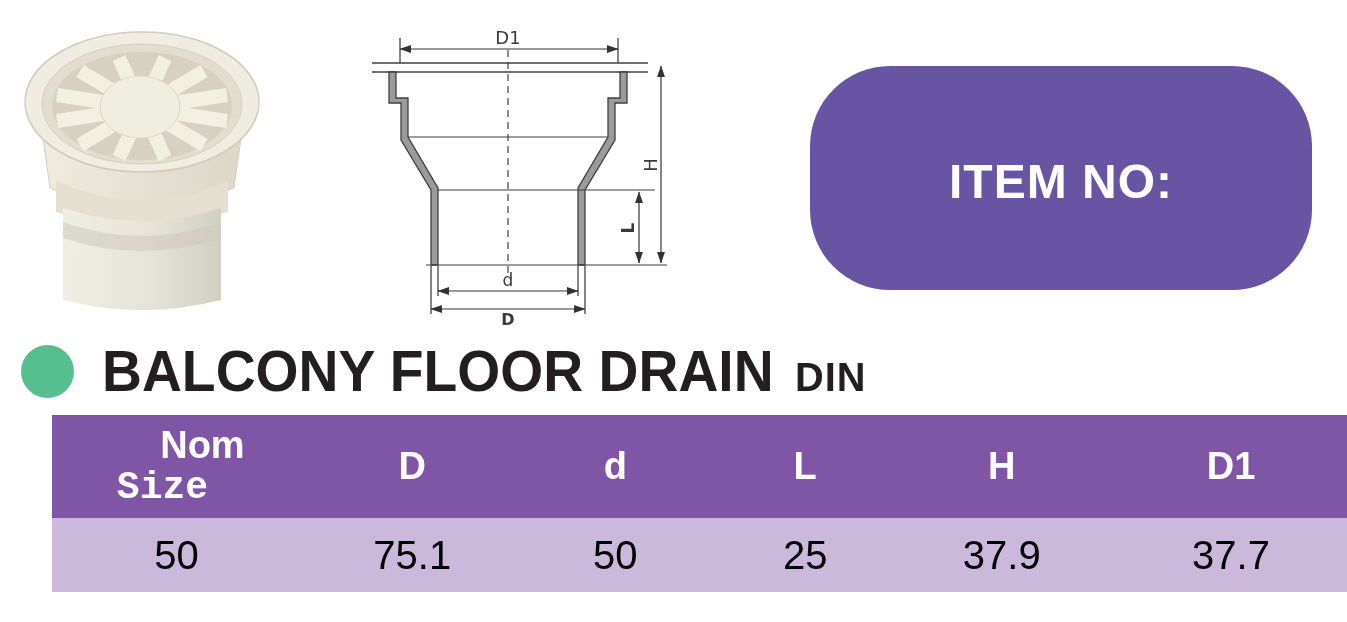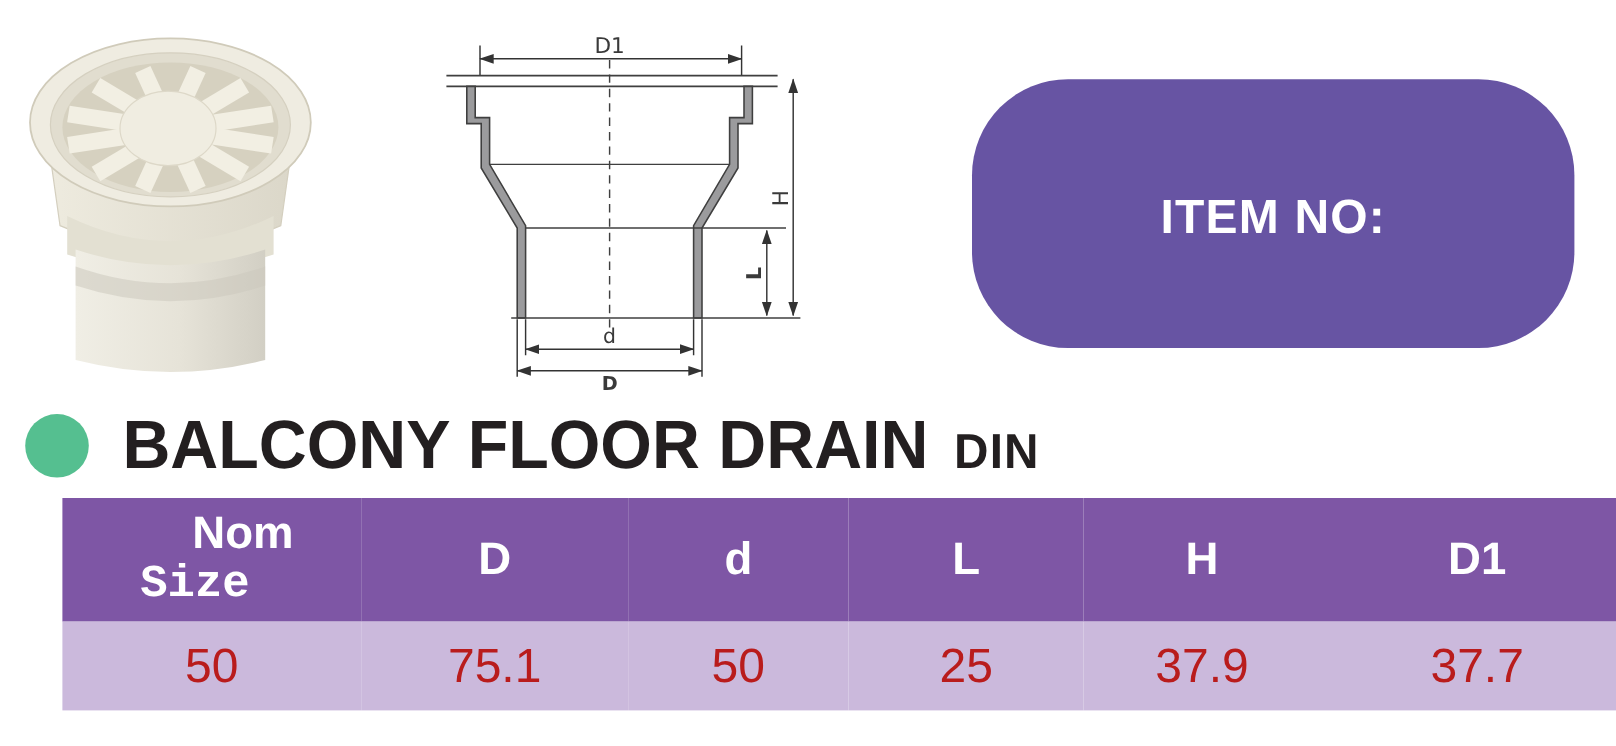--- a/index.html
+++ b/index.html
@@ -25,21 +25,21 @@
   
   .badge {
     position: absolute; left: 810px; top: 66px;
     width: 502px; height: 224px;
     background: var(--badge-purple, #6754a3);
     border-radius: 80px;
     display: flex; align-items: center; justify-content: center;
     color: #ffffff;
   }
   .badge-inner {
-    font-size: 40px; font-weight: bold; letter-spacing: 1px;
+    font-size: 48px; font-weight: bold; letter-spacing: 1px;
     display: flex; gap: 24px; white-space: nowrap; margin-top: 6px;
   }
 
   
   .title-row {
     position: absolute; left: 21px; top: 336px; width: 1300px; height: 70px;
     display: flex; align-items: center;
   }
   .bullet {
     width: 53px; height: 53px; border-radius: 50%;
@@ -67,21 +67,21 @@
     margin-left: 32px;
   }
   .spec-table th {
     background: var(--header-purple, #7e56a5);
     color: #ffffff; font-weight: bold; font-size: 38px;
     height: 103px; text-align: center; vertical-align: middle;
     border: none;
   }
   .spec-table td {
     background: var(--row-lavender, #cbb9dc);
-    color: #b91c1c; font-weight: normal; font-size: 40px;
+    color: #000000; font-weight: normal; font-size: 40px;
     height: 74px; text-align: center; vertical-align: middle;
     border: none;
   }
   .col1 { width: 19%; } .col2 { width: 17%; } .col3 { width: 14%; }
   .col4 { width: 15%; } .col5 { width: 15%; } .col6 { width: 20%; }
   .nom-l1 { display: block; transform: translateX(26px); line-height: 1.08; }
   .nom-l2 { display: block; transform: translateX(-14px); line-height: 1.08; font-family: Liberation Mono, monospace; }
 </style>
 </head>
 <body>

